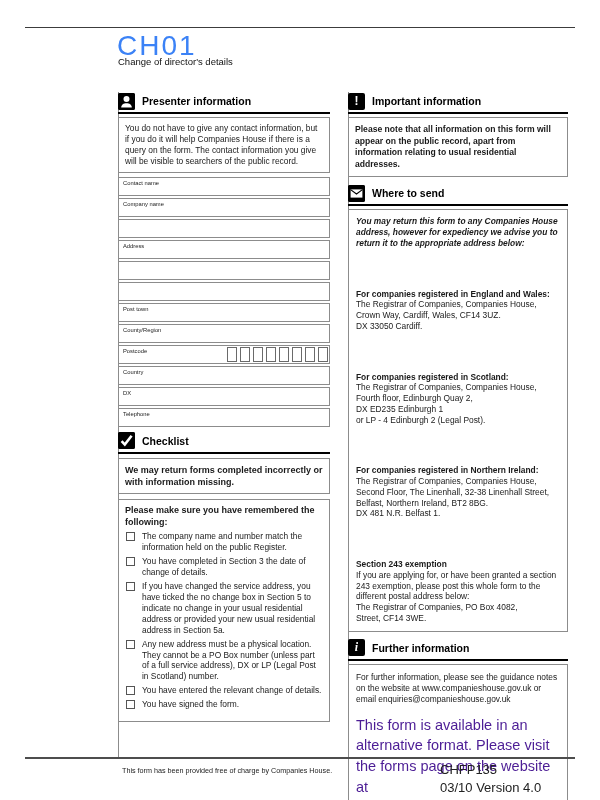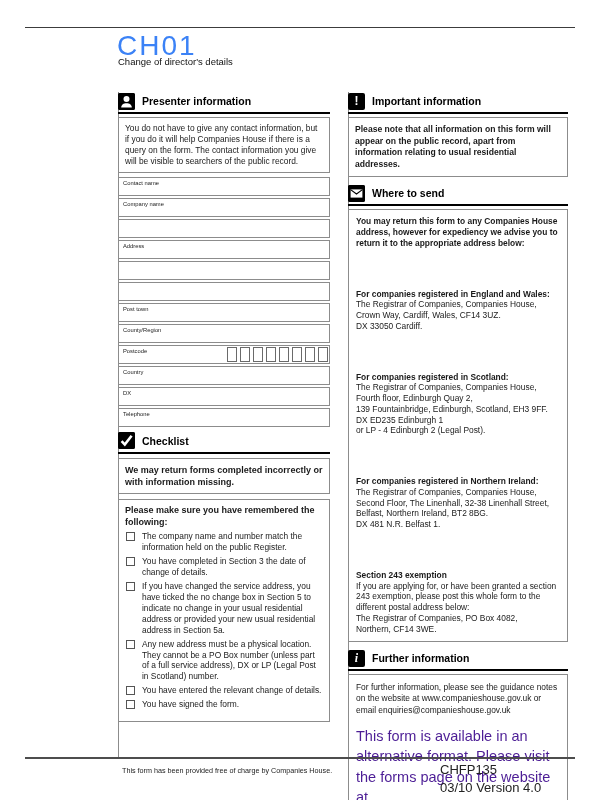--- a/index.html
+++ b/index.html
@@ -36,21 +36,21 @@
 
   .warn-box{margin-top:4px;padding:5px 6px;font-size:9px;line-height:1.35;font-weight:bold;}
   .items-box{margin-top:5px;padding:5px 6px 8px 6px;font-size:8.4px;line-height:1.3;}
   .items-heading{font-weight:bold;font-size:9px;line-height:1.3;margin-bottom:3px;}
   .chk-item{display:flex;margin-bottom:3px;}
   .chk-box{width:7px;height:7px;border:1px solid #555;flex-shrink:0;margin:1px 7px 0 1px;background:#fff;}
   .chk-text{flex:1;}
 
   .imp-box{margin-top:3px;padding:6px 6px;font-size:8.6px;line-height:1.35;font-weight:bold;}
   .send-box{margin-top:3px;padding:6px 7px 7px 7px;font-size:8.4px;line-height:1.28;}
-  .send-intro{font-weight:bold;margin-bottom:7px;}
+  .send-intro{font-weight:bold;margin-bottom:7px;font-style:italic;}
   .send-block{margin-bottom:7px;margin-top:40px;}
   .send-block:last-child{margin-bottom:0;}
   .send-heading{font-weight:bold;}
   .mt7{margin-top:7px;}
 
   .further-box{margin-top:3px;padding:7px 7px;font-size:8.4px;line-height:1.32;min-height:158px;}
   .alt-format{margin-top:10px;font-size:14.5px;line-height:1.42;color:#4c1d95;}
 
   .footer-rule{position:absolute;left:25px;top:757px;width:550px;height:2px;background:#4d4d4d;}
   .footer-left{position:absolute;left:122px;top:766px;font-size:7.2px;color:#222;}
@@ -217,40 +217,39 @@
               <div>The Registrar of Companies, Companies House,</div>
               <div>Crown Way, Cardiff, Wales, CF14 3UZ.</div>
               <div>DX 33050 Cardiff.</div>
             </div>
   </div>
           <div class="send-block">
     <div class="send-heading">For companies registered in Scotland:</div>
     <div class="send-lines">
               <div>The Registrar of Companies, Companies House,</div>
               <div>Fourth floor, Edinburgh Quay 2,</div>
-              <div>139 Fountainbridge, Edinburgh, Scotland, EH3 9FF.</div>
               <div>DX ED235 Edinburgh 1</div>
               <div>or LP - 4 Edinburgh 2 (Legal Post).</div>
             </div>
   </div>
           <div class="send-block">
     <div class="send-heading">For companies registered in Northern Ireland:</div>
     <div class="send-lines">
               <div>The Registrar of Companies, Companies House,</div>
               <div>Second Floor, The Linenhall, 32-38 Linenhall Street,</div>
               <div>Belfast, Northern Ireland, BT2 8BG.</div>
               <div>DX 481 N.R. Belfast 1.</div>
             </div>
   </div>
           <div class="send-block">
     <div class="send-heading">Section 243 exemption</div>
     <div class="send-lines">
               <div>If you are applying for, or have been granted a section 243 exemption, please post this whole form to the different postal address below:</div>
               <div>The Registrar of Companies, PO Box 4082,</div>
-              <div>Northern, CF14 3WE.</div>
+              <div>Street, CF14 3WE.</div>
             </div>
   </div>
         </div>
     </div>
 
     <div class="sec-head mt7">
       <span class="sec-icon">
         <span class="glyph-i">i</span>
       </span>
       <span class="sec-title">Further information</span>

